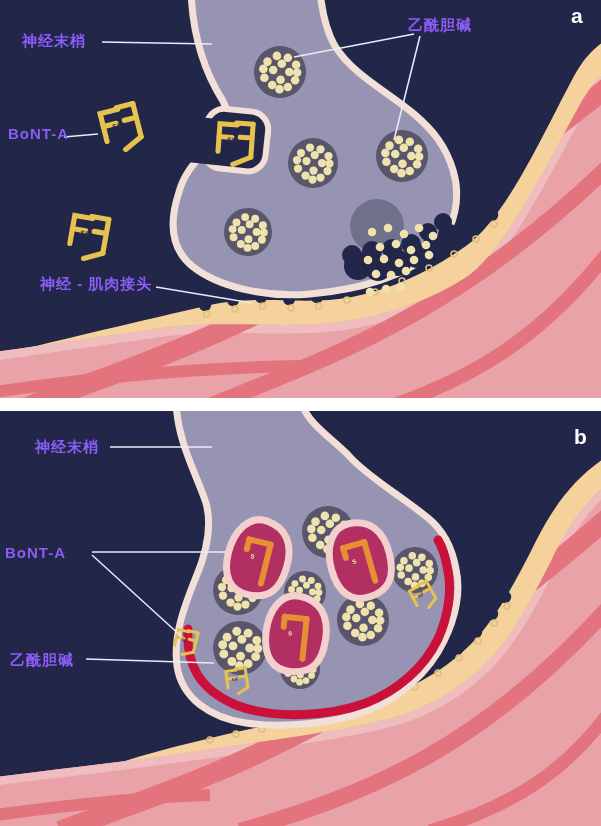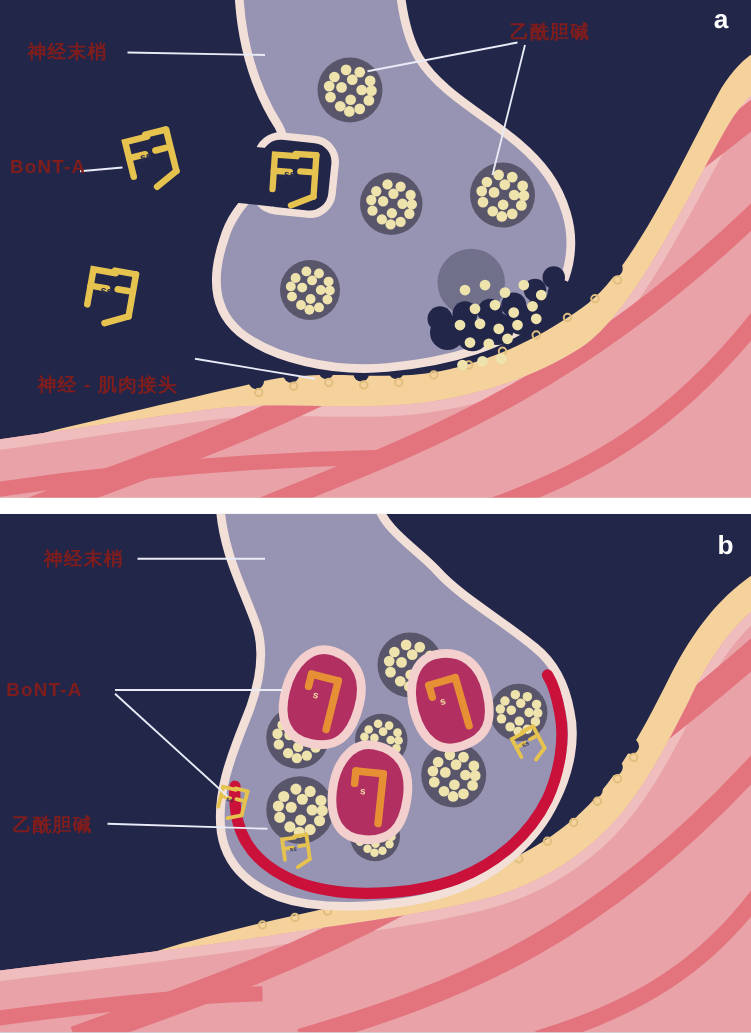--- a/index.html
+++ b/index.html
@@ -3,21 +3,21 @@
 <meta charset="utf-8">
 <style>
   html,body{margin:0;padding:0;background:#ffffff;}
   .figure{position:relative;width:601px;height:826px;background:#ffffff;overflow:hidden;
           font-family:"Liberation Sans","DejaVu Sans",sans-serif;}
   .panel{position:relative;width:601px;overflow:hidden;}
   .panel-a{height:398px;}
   .panel-b{height:415px;}
   .divider{width:601px;height:13px;background:#ffffff;}
   .panel svg{display:block;position:absolute;left:0;top:0;}
-  .label{position:absolute;color:#7f1d1d;font-weight:bold;font-size:15px;
+  .label{position:absolute;color:#8b5cf6;font-weight:bold;font-size:15px;
          letter-spacing:1px;white-space:nowrap;z-index:5;}
   .marker{position:absolute;color:#ffffff;font-weight:bold;font-size:21px;z-index:5;}
 </style>
 </head>
 <body>
 
 <div class="figure">
 
   <section class="panel panel-a">
     <svg width="601" height="398" viewBox="0 0 601 398" xmlns="http://www.w3.org/2000/svg">
@@ -203,21 +203,21 @@
         <line x1="414" y1="34" x2="294" y2="57"></line>
         <line x1="420" y1="36" x2="394" y2="140"></line>
         <line x1="64" y1="137" x2="98" y2="134"></line>
         <line x1="156" y1="287" x2="252" y2="303"></line>
       </g>
     </svg>
 
     <div class="label" style="left:22px;top:32px;">神经末梢</div>
     <div class="label" style="left:408px;top:16px;">乙酰胆碱</div>
     <div class="label" style="left:8px;top:125px;">BoNT-A</div>
-    <div class="label" style="left:30px;top:275px;margin-top:24px;">神经 - 肌肉接头</div>
+    <div class="label" style="left:40px;top:275px;">神经 - 肌肉接头</div>
     <div class="marker" style="left:571px;top:4px;">a</div>
   </section>
 
   <div class="divider"></div>
 
   <section class="panel panel-b">
     <svg width="601" height="415" viewBox="0 0 601 415" xmlns="http://www.w3.org/2000/svg">
       <defs>
         <g id="molB" fill="none" stroke="#e6c24f" stroke-width="5.5" stroke-linecap="round">
           <path d="M14,44 V14 H33"></path>

